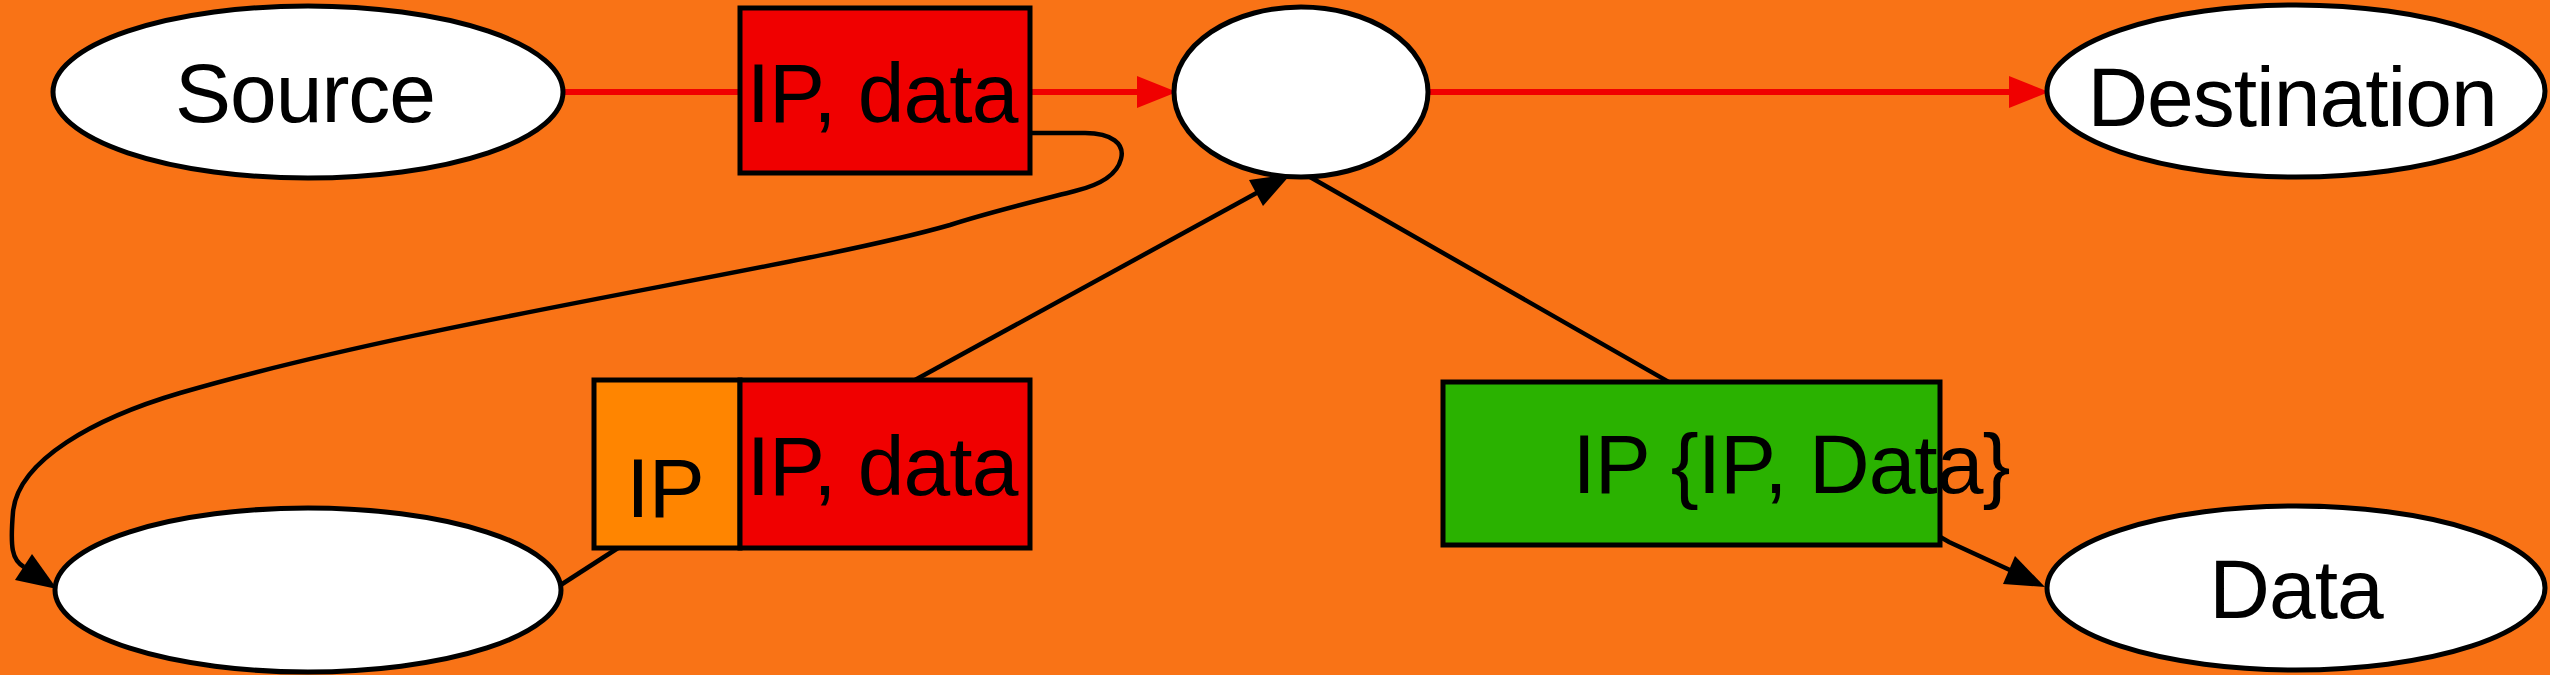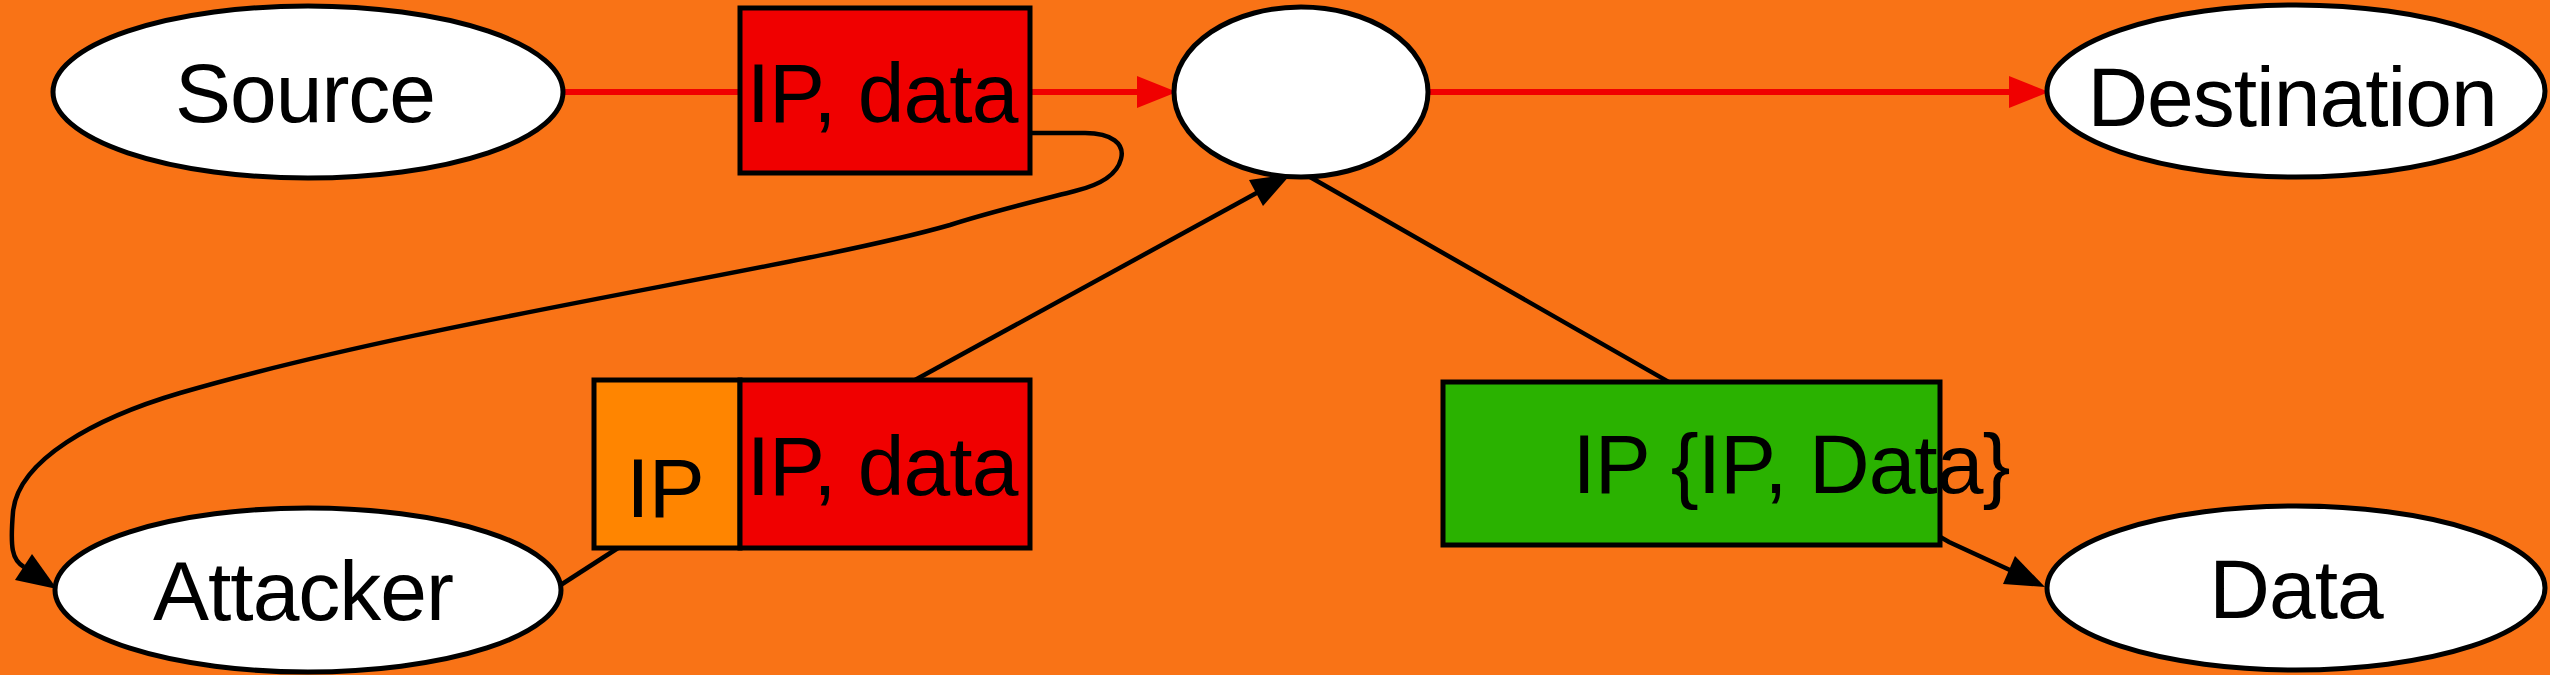--- a/index.html
+++ b/index.html
@@ -60,21 +60,20 @@
 
     <ellipse cx="308" cy="92" rx="255" ry="86" stroke="#000000" stroke-width="5" fill="#ffffff"></ellipse>
     <ellipse cx="1301" cy="92" rx="127" ry="85" stroke="#000000" stroke-width="5" fill="#ffffff"></ellipse>
     <ellipse cx="2296" cy="91" rx="249" ry="86" stroke="#000000" stroke-width="5" fill="#ffffff"></ellipse>
     <ellipse cx="308" cy="590" rx="253" ry="82" stroke="#000000" stroke-width="5" fill="#ffffff"></ellipse>
     <ellipse cx="2296" cy="588" rx="249" ry="82" stroke="#000000" stroke-width="5" fill="#ffffff"></ellipse>
   </svg>
 
   <div class="node-label" style="left:305px; top:93px;">Source</div>
   <div class="node-label" style="left:2292px; top:97px;">Destination</div>
-  <div class="node-label" style="left:303px; top:591px;">Attacker</div>
   <div class="node-label" style="left:2296px; top:589px;">Data</div>
 
   <div class="packet-label" style="left:882px; top:93px;">IP, data</div>
   <div class="packet-label" style="left:665px; top:488px;">IP</div>
   <div class="packet-label" style="left:882px; top:466px;">IP, data</div>
   <div class="packet-label" style="left:1759px; top:464px;margin-left:32px;">IP {IP, Data}</div>
 
 </div>
 
 </body></html>

